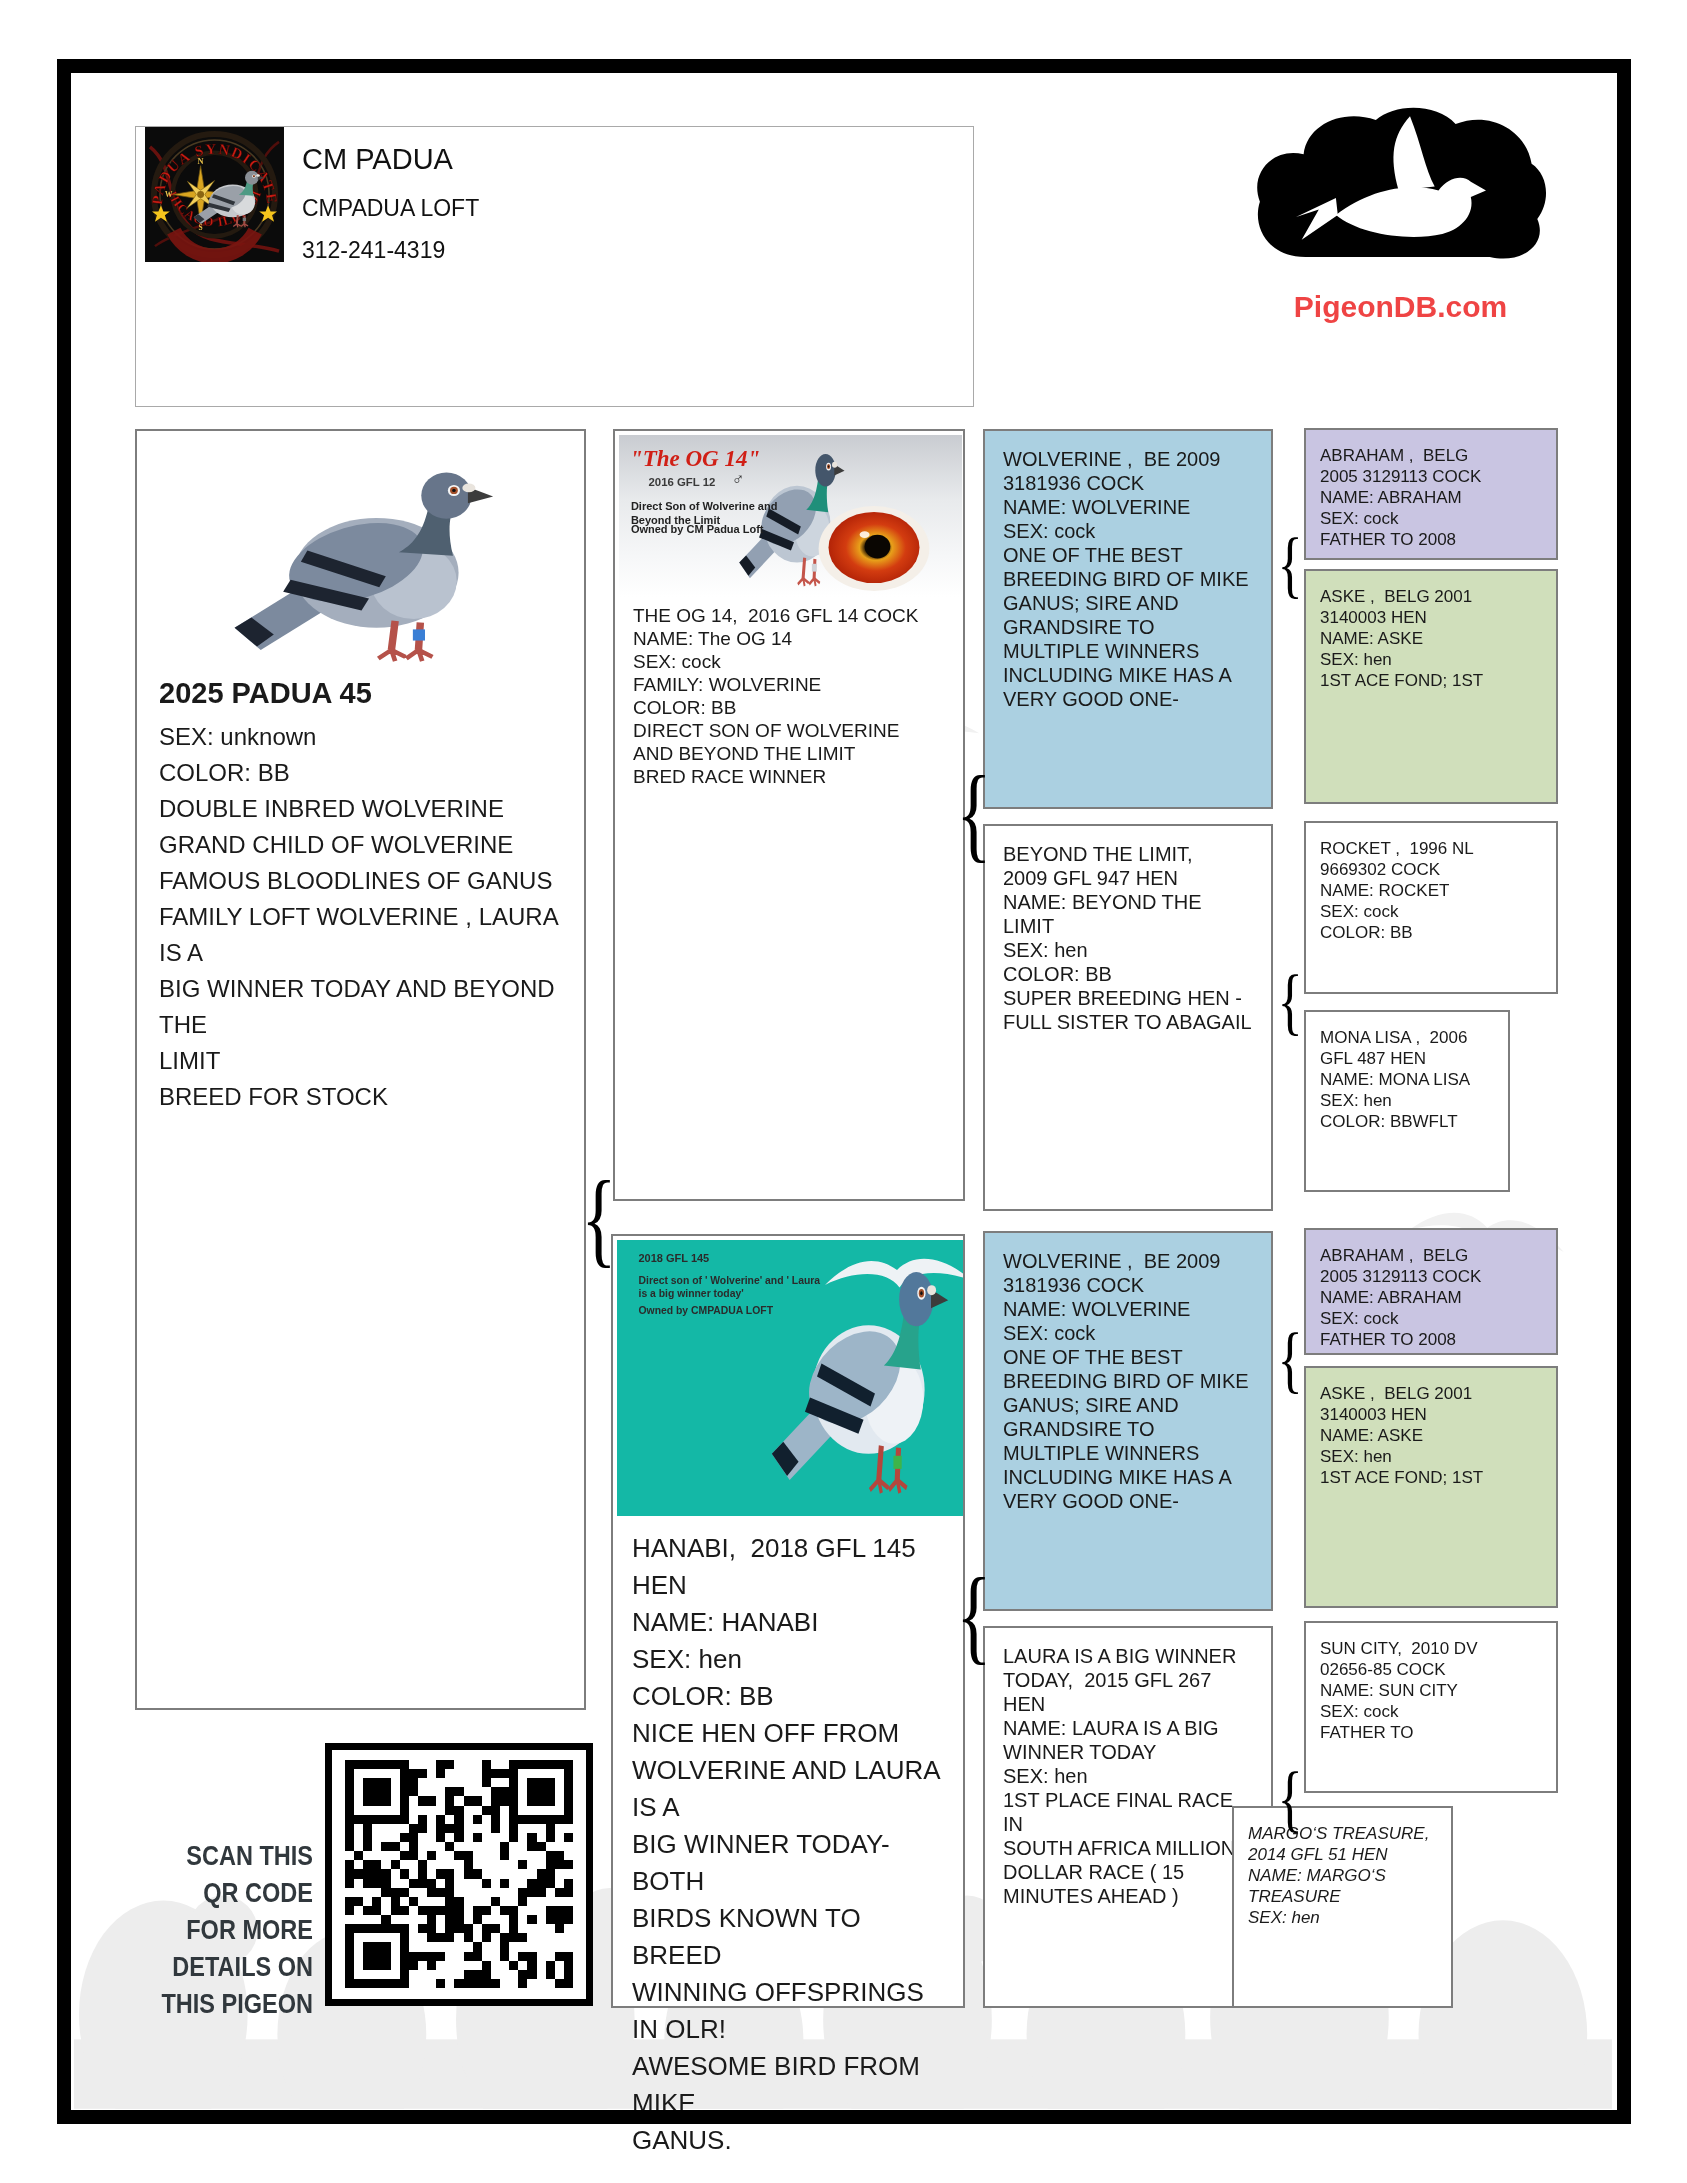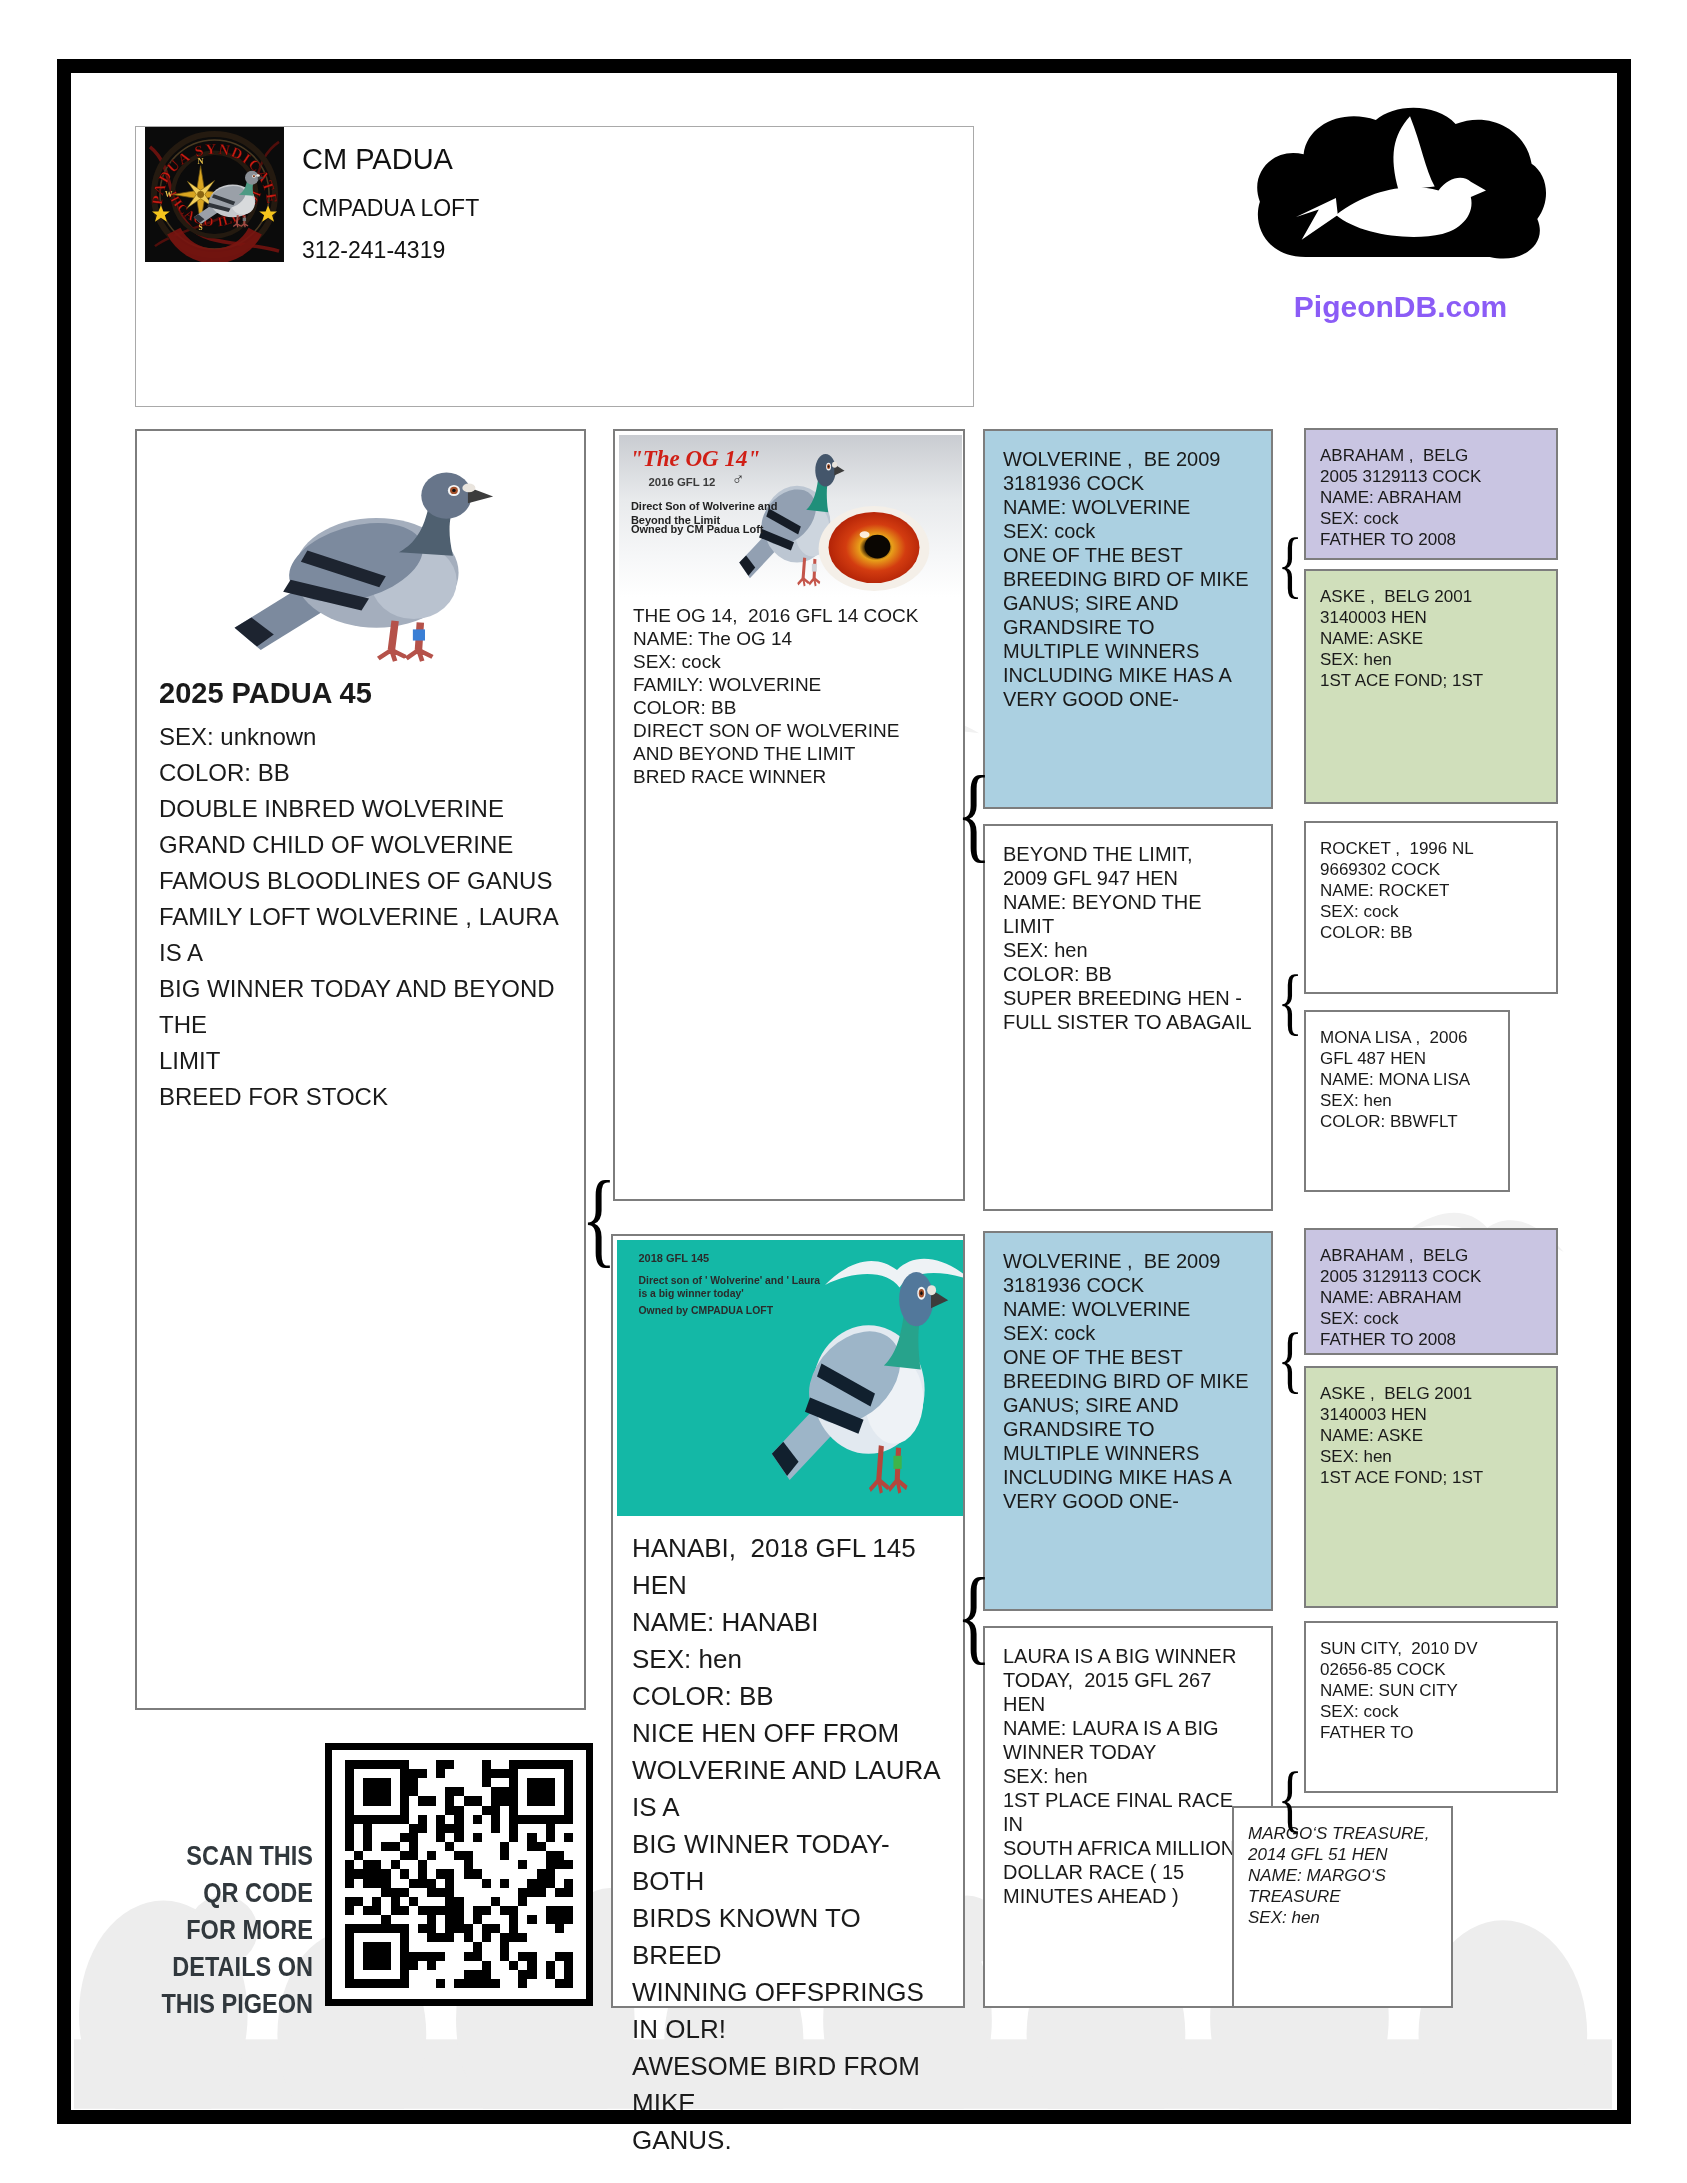--- a/index.html
+++ b/index.html
@@ -10,21 +10,21 @@
   .page-border{left:57px;top:59px;width:1574px;height:2065px;border:14px solid #000;box-sizing:border-box;z-index:5;pointer-events:none;}
   
   .wm{z-index:0;opacity:1;}
   
   .header-box{left:135px;top:126px;width:839px;height:281px;border:1.5px solid #a9a9a9;box-sizing:border-box;background:#fff;z-index:2;}
   .loft-logo{left:145px;top:127px;width:139px;height:135px;z-index:3;}
   .hname{left:302px;top:143px;font-size:29px;color:#111;z-index:3;}
   .hloft{left:302px;top:195px;font-size:23px;color:#111;z-index:3;}
   .hphone{left:302px;top:237px;font-size:23px;color:#111;z-index:3;}
   .cloud{left:1243px;top:103px;width:315px;height:171px;z-index:2;}
-  .brand-text{left:1243px;top:290px;width:315px;text-align:center;font-size:30px;font-weight:bold;color:#8b5cf6;z-index:2;}
+  .brand-text{left:1243px;top:290px;width:315px;text-align:center;font-size:30px;font-weight:bold;color:#ef4444;z-index:2;}
   
   .pbox{border:2.5px solid #7d7d7d;box-sizing:border-box;background:#fff;z-index:2;}
   .pbox[data-bg="blue"]{background:#abd0e1;}
   .pbox[data-bg="lavender"]{background:#c9c5e2;padding-left:39px;}
   .pbox[data-bg="green"]{background:#d0dfbb;}
   .pbox[data-bg="white"]{background:#ffffff;}
   .details{white-space:pre-wrap;color:#1a1a1a;}
   .d-subject{position:absolute;left:22px;top:288px;font-size:24px;line-height:36px;width:407px;}
   .t-subject{position:absolute;left:22px;top:246px;font-size:29px;font-weight:bold;}
   .d-sire{position:absolute;left:18px;top:173px;font-size:19px;line-height:23px;width:313px;}

